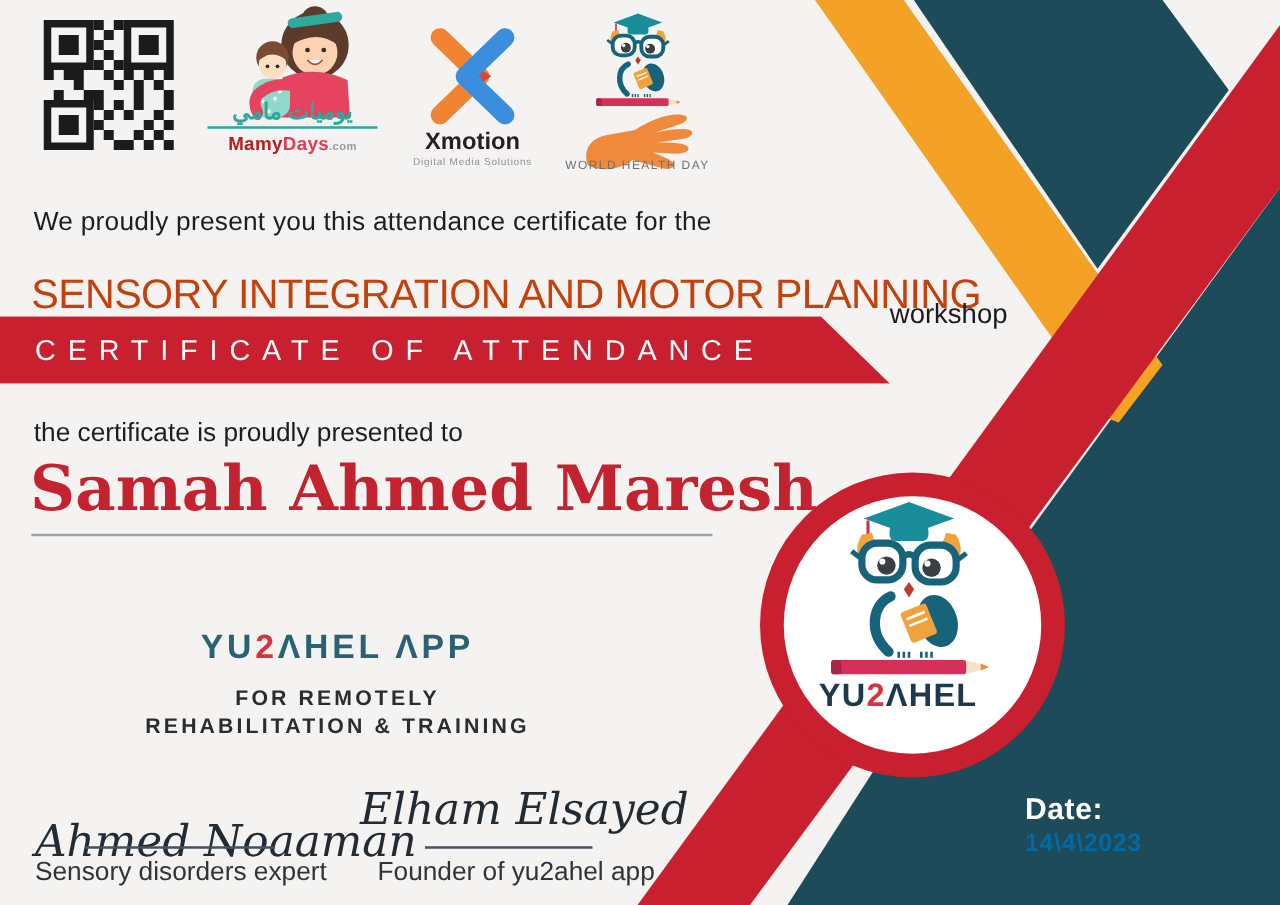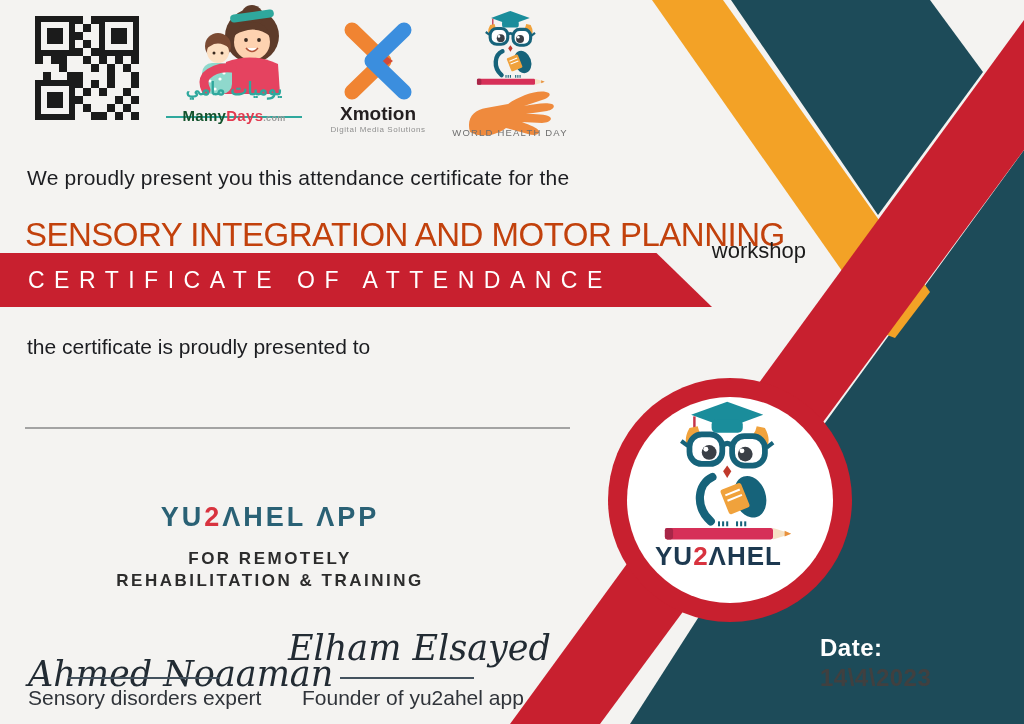--- a/index.html
+++ b/index.html
@@ -32,26 +32,26 @@
   .sigrule{height:2px;background:#44525e;top:677px;}
   .sigrule1{left:68px;width:152px;}
   .sigrule2{left:340px;width:134px;}
   .sigtitle{font-size:21px;color:#30343a;top:686px;}
   .sigtitle1{left:28px;}
   .sigtitle2{left:302px;}
   .circletext{left:655px;top:541px;width:150px;font-size:26px;font-weight:bold;
               letter-spacing:1px;color:#1d3950;white-space:nowrap;}
   .circletext .two{color:#d8333f;}
   .datelabel{left:820px;top:634px;font-size:24px;font-weight:600;color:#ffffff;letter-spacing:.5px;}
-  .datevalue{left:820px;top:664px;font-size:24px;font-weight:600;color:#404040;letter-spacing:.5px;}
+  .datevalue{left:820px;top:664px;font-size:20px;font-weight:600;color:#0369a1;letter-spacing:.5px;}
   .arabic{left:166px;top:78px;width:136px;text-align:center;font-size:18px;font-weight:bold;
-          color:#2fa89d;direction:rtl;border-bottom:2px solid #2fa89d;padding-bottom:16px;}
+          color:#2fa89d;direction:rtl;border-bottom:2px solid #2fa89d;padding-bottom:1px;}
   .mamyline{left:168px;top:107px;width:132px;text-align:center;font-size:15px;font-weight:bold;
             letter-spacing:.3px;white-space:nowrap;}
-  .mamyline .mamy{color:#14532d;}
+  .mamyline .mamy{color:#b91c1c;}
   .mamyline .days{color:#e23b50;}
   .mamyline .com{color:#9a9a9a;font-size:9px;}
   .xmname{left:330px;top:103px;width:96px;text-align:center;font-size:19px;font-weight:bold;color:#241f20;}
   .xmtag{left:326px;top:125px;width:104px;text-align:center;font-size:8px;color:#8f8f8f;letter-spacing:.6px;}
   .whdlabel{left:452px;top:87px;width:116px;text-align:center;font-size:9.5px;color:#6f6f6f;letter-spacing:1.2px;margin-top:40px;}
 </style>
 </head>
 <body>
 
 <div class="stage">
@@ -186,20 +186,21 @@
 
   <div class="abs intro">We proudly present you this attendance certificate for the</div>
   <div class="abs title">SENSORY INTEGRATION AND MOTOR PLANNING</div>
   <div class="abs workshop">workshop</div>
 
   <div class="abs banner">
     <span>CERTIFICATE OF ATTENDANCE</span>
   </div>
 
   <div class="abs presented">the certificate is proudly presented to</div>
+  <div class="abs recipient">Samah Ahmed Maresh</div>
   <div class="abs name-rule"></div>
 
   <div class="abs appname"><span>YU</span><span class="two">2</span><span>ΛHEL ΛPP</span></div>
   <div class="abs appline1">FOR REMOTELY</div>
   <div class="abs appline2">REHABILITATION &amp; TRAINING</div>
 
   <div class="abs circletext"><span>YU</span><span class="two">2</span><span>ΛHEL</span></div>
 
   <div class="abs sig sig1">Ahmed Noaaman</div>
   <div class="abs sigrule sigrule1"></div>

